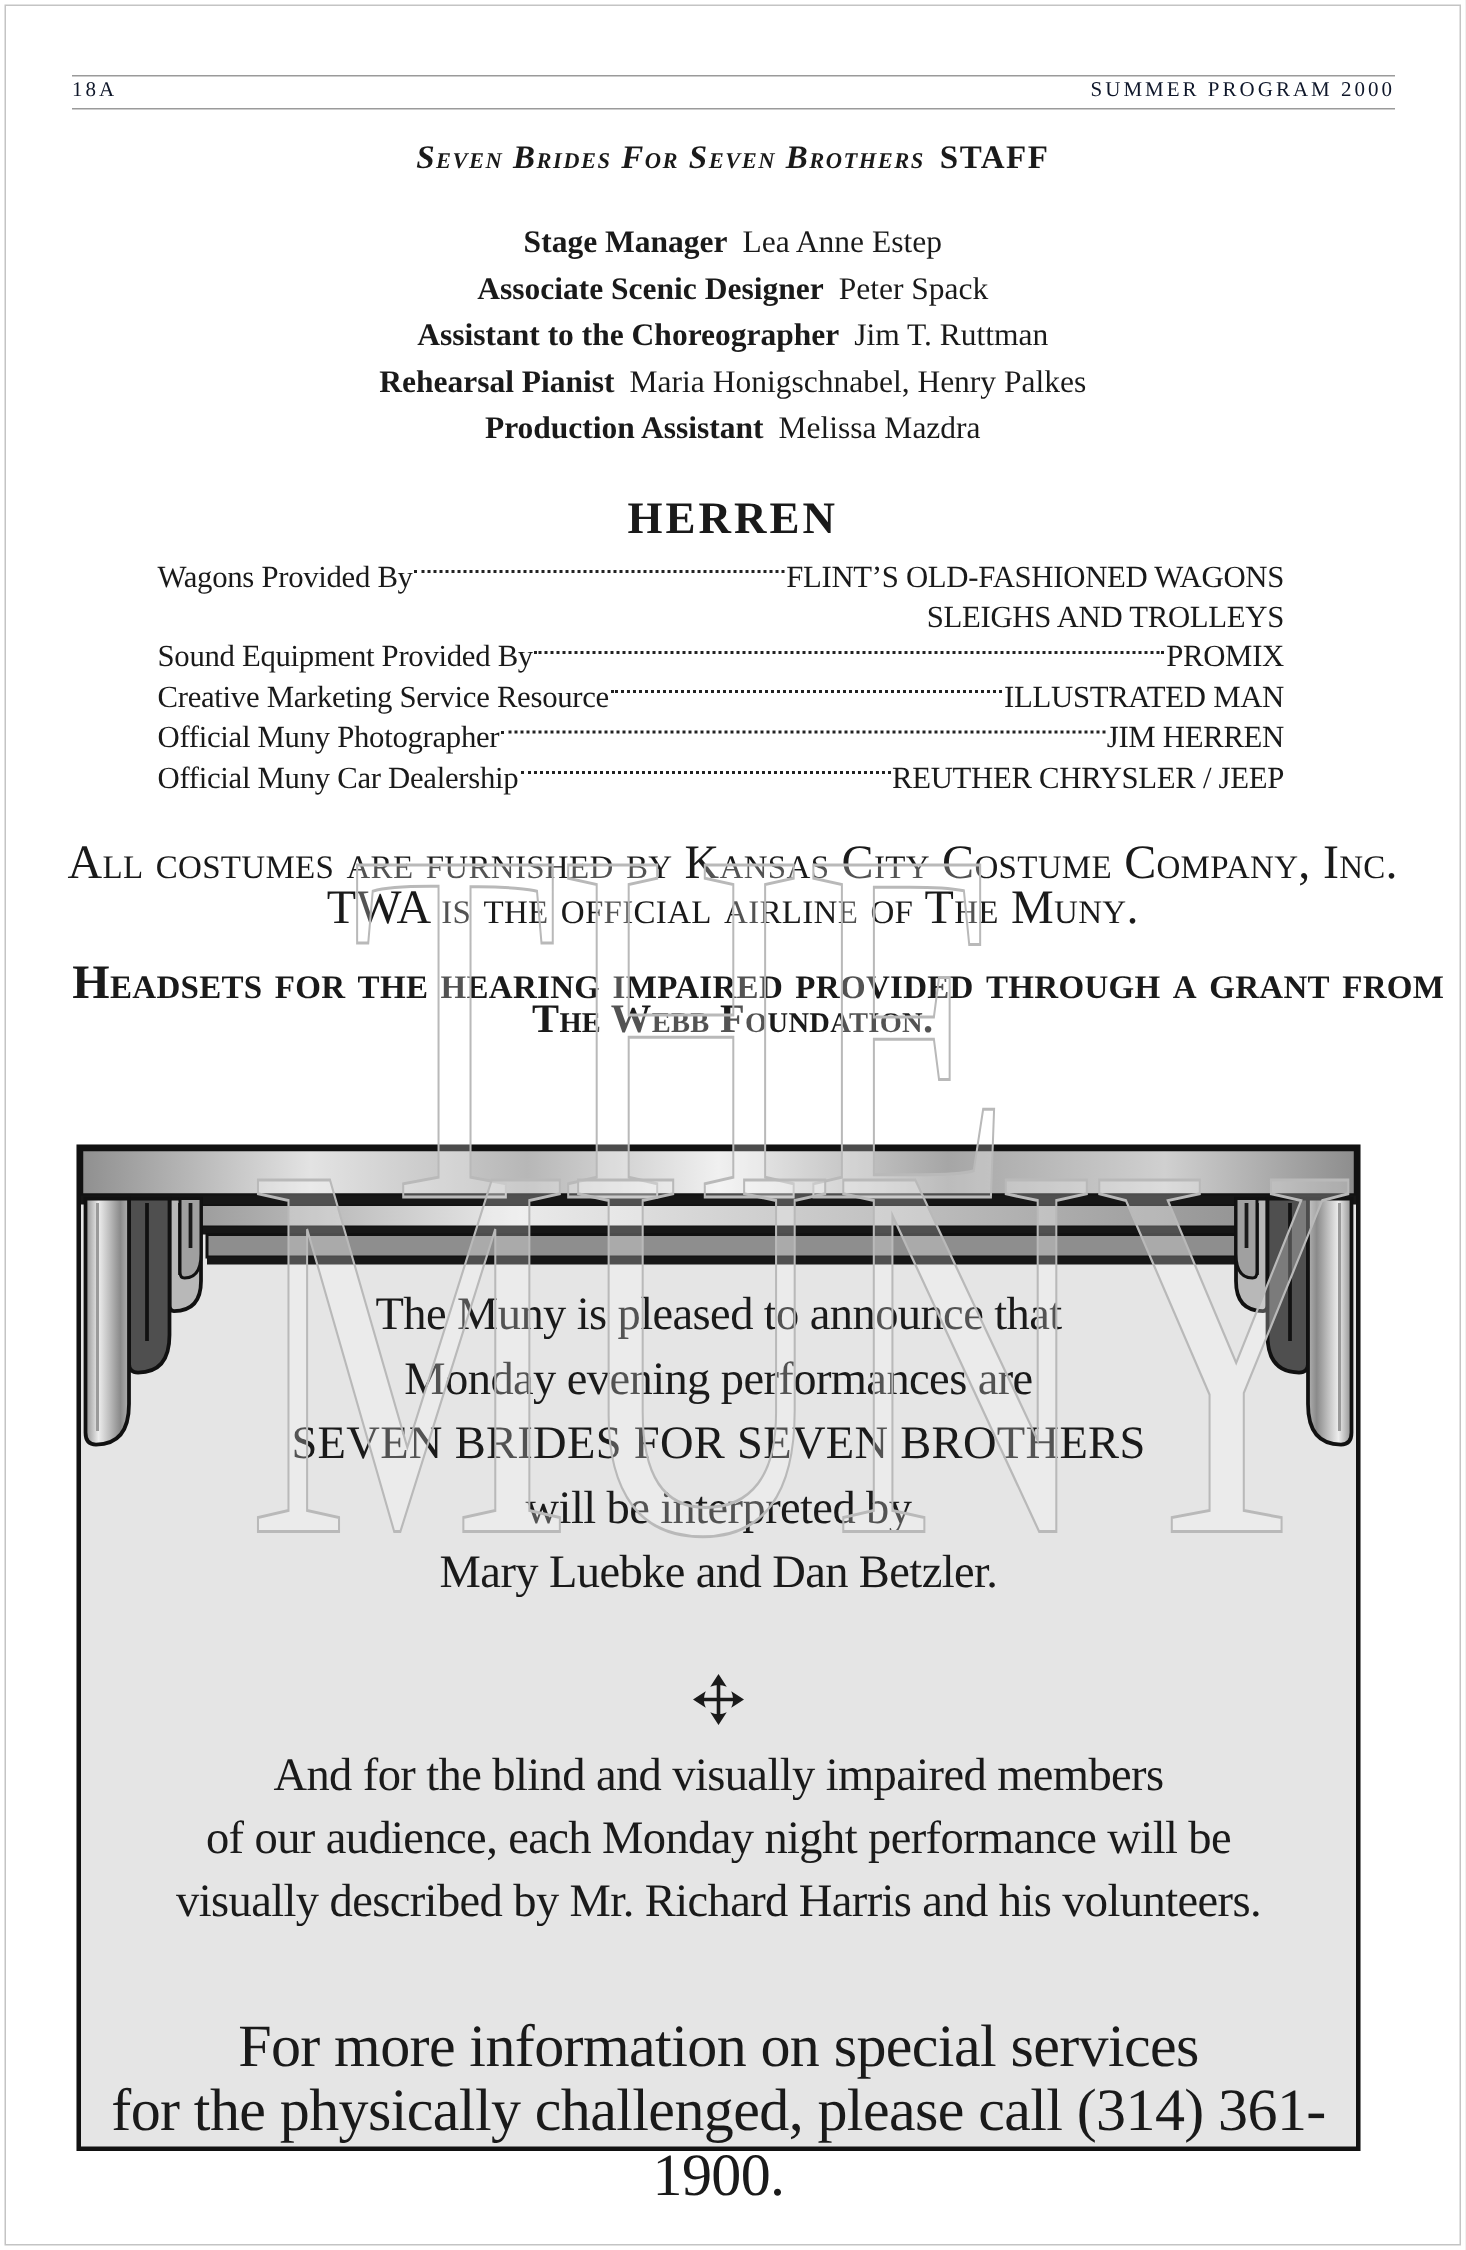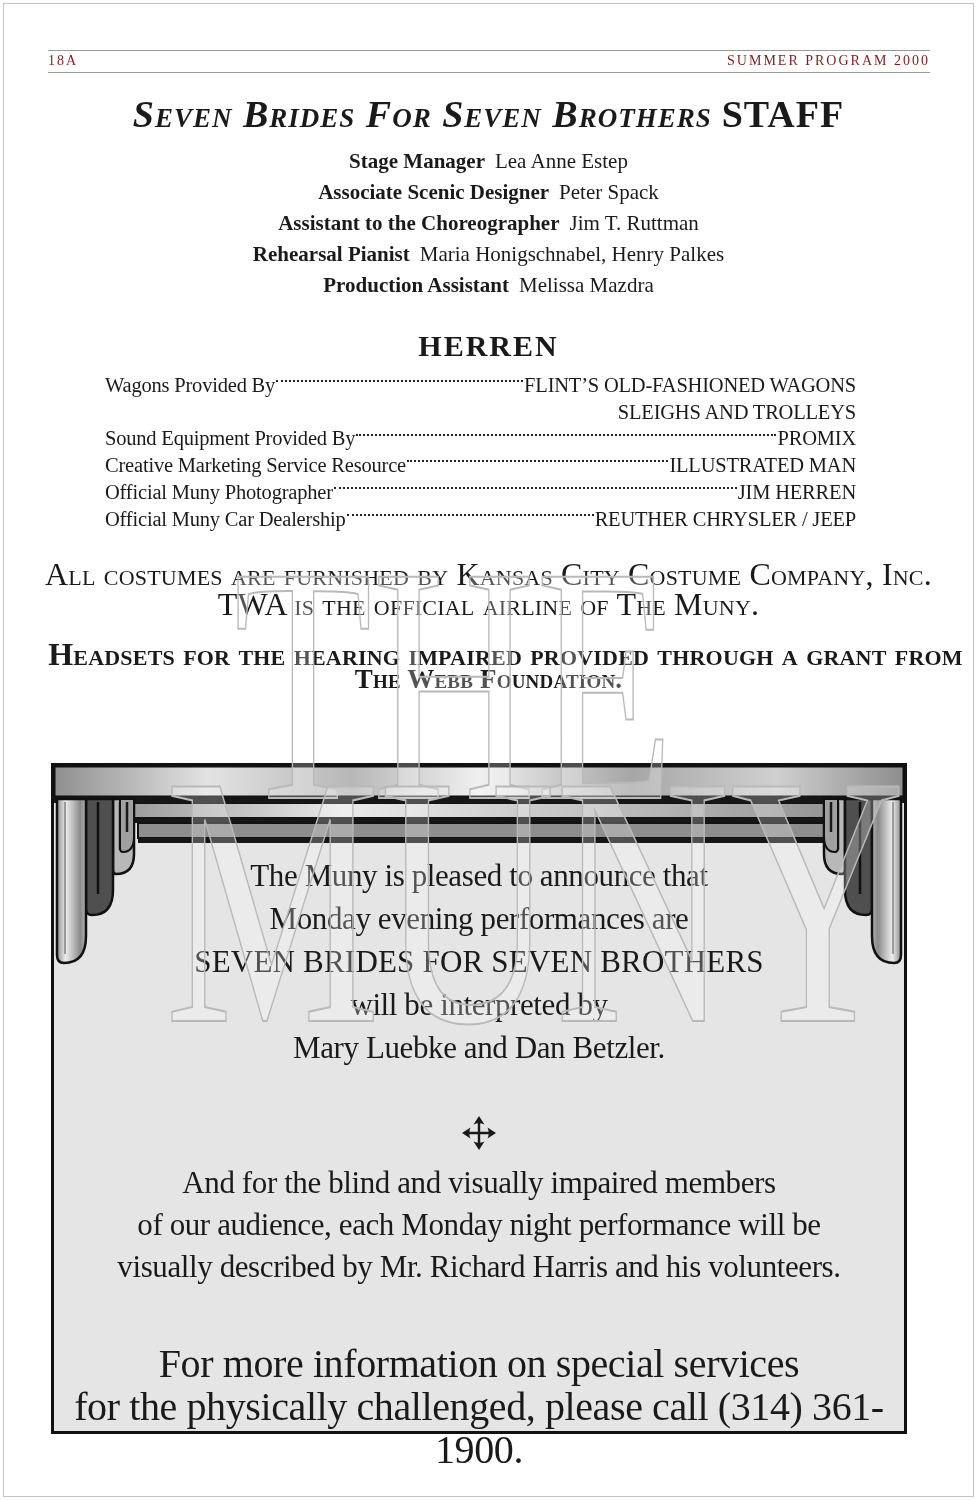--- a/index.html
+++ b/index.html
@@ -17,26 +17,26 @@
     border:1px solid #c4c4c4;
     pointer-events:none;
   }
   
   .rule{position:absolute;left:48px;width:882px;height:0;border-top:1px solid #9a9a9a;}
   .rule-top{top:50px;}
   .rule-bottom{top:72px;}
   .header-row{
     position:absolute;top:53px;left:48px;width:882px;
     display:flex;justify-content:space-between;align-items:baseline;
-    font-size:14px;letter-spacing:2px;color:#7f1d1d;
+    font-size:14px;letter-spacing:2px;color:#0f172a;
   }
   
   .show-title{
     position:absolute;top:92px;left:0;width:100%;
-    text-align:center;font-size:38px;font-weight:bold;
+    text-align:center;font-size:22px;font-weight:bold;
     letter-spacing:1px;white-space:nowrap;
   }
   .show-title .show-name{font-style:italic;font-variant:small-caps;margin-right:10px;}
   .show-title .suffix{font-style:normal;}
   
   .staff{
     position:absolute;top:146px;left:0;width:100%;
     text-align:center;font-size:21px;line-height:31px;
   }
   .staff .role{font-weight:bold;margin-right:10px;}

